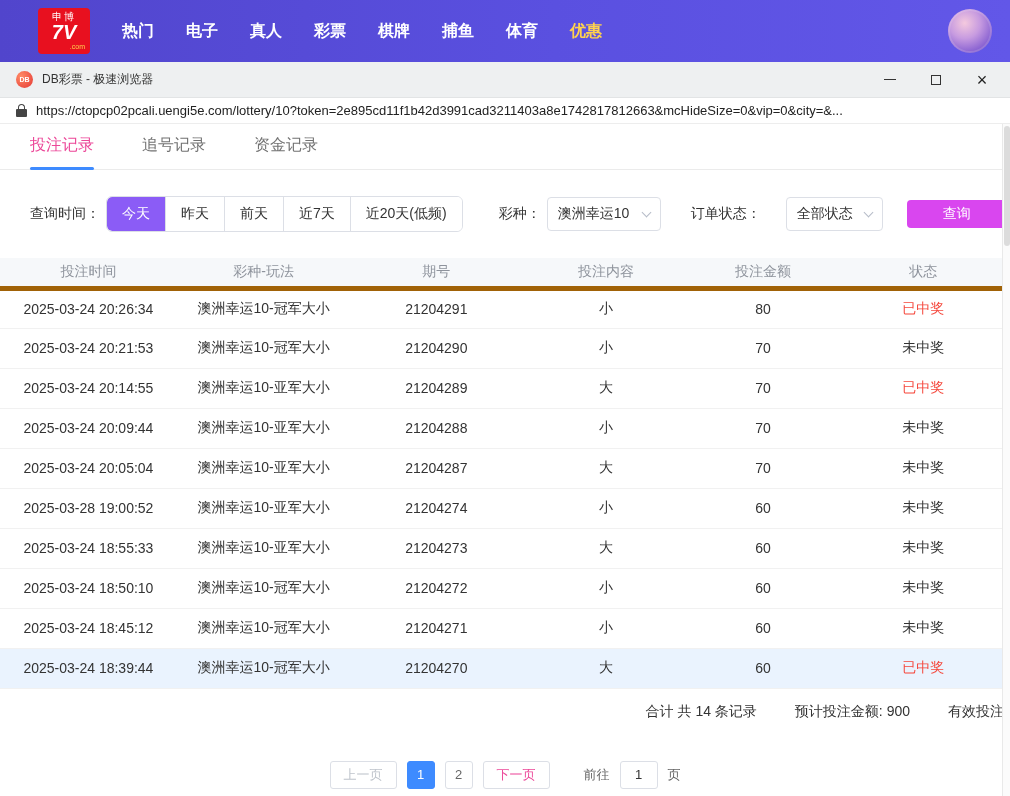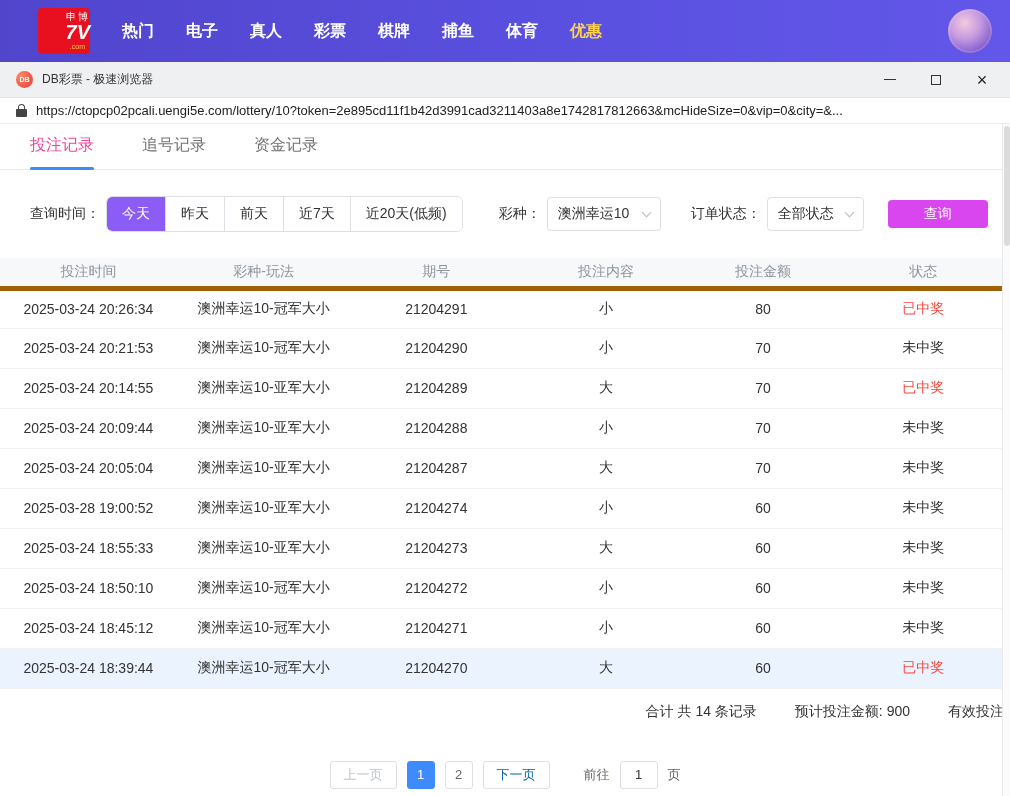--- a/index.html
+++ b/index.html
@@ -4,21 +4,21 @@
 <style>
   * { margin:0; padding:0; box-sizing:border-box; }
   html,body { background:#ffffff; }
   body { font-family:"Liberation Sans","DejaVu Sans",sans-serif; }
   .screen { position:relative; width:1010px; height:796px; overflow:hidden; background:#fff; }
 
   
   .topnav { height:62px; background:linear-gradient(90deg,#5145cc 0%,#5a50e0 55%,#6257e8 100%);
             display:flex; align-items:center; padding:0 18px 0 38px; box-shadow:0 1px 3px rgba(0,0,0,.25); }
   .logo { width:52px; height:46px; background:#e8101f; border-radius:4px; color:#fff;
-          display:flex; flex-direction:column; align-items:flex-end; justify-content:center;
+          display:flex; flex-direction:column; align-items:center; justify-content:center;
           line-height:1.05; margin-right:30px; cursor:pointer; }
   .logo-top { font-size:10px; letter-spacing:2px; }
   .logo-main { font-size:20px; font-weight:bold; font-style:italic; }
   .logo-suffix { font-size:7px; color:#ffd24d; align-self:flex-end; margin-right:5px; }
   .nav-items { display:flex; gap:28px; }
   .nav-item { color:#ffffff; font-size:16px; font-weight:bold; cursor:pointer; padding:6px 2px; }
   .nav-item.active { color:#ffd24d; }
   .avatar { margin-left:auto; width:44px; height:44px; border-radius:50%;
             background:radial-gradient(circle at 38% 32%, #f4c9de 0%, #c79be0 38%, #8a63d2 72%, #5f47b8 100%);
             cursor:pointer; box-shadow:0 0 0 2px rgba(255,255,255,.15) inset; }
@@ -64,21 +64,21 @@
   .filters { display:flex; align-items:center; padding:26px 0 0 30px; font-size:14px; color:#333; }
   .flabel { margin-right:6px; white-space:nowrap; }
   .btn-group { display:flex; border:1px solid #dcdfe6; border-radius:6px; overflow:hidden; background:#fff; }
   .bg-item { padding:0 15px; height:34px; line-height:32px; border-right:1px solid #dcdfe6;
              cursor:pointer; background:#fff; font-size:14px; color:#333; white-space:nowrap; }
   .bg-item:last-child { border-right:none; }
   .bg-item.active { background:#8b5cf6; color:#fff; border-radius:5px 0 0 5px; }
   .sp36 { width:36px; flex:none; } .sp30 { width:30px; flex:none; }
   .select { display:flex; align-items:center; justify-content:space-between; border:1px solid #dcdfe6;
             border-radius:4px; height:34px; padding:0 10px; background:#fff; cursor:pointer; white-space:nowrap; }
-  .select.lottery { min-width:114px; } .select.status { min-width:96px; }
+  .select.lottery { min-width:114px; } .select.status { min-width:96px;margin-left:19px; }
   .chev { width:7px; height:7px; border-right:1.5px solid #b6bcc8; border-bottom:1.5px solid #b6bcc8;
           transform:rotate(45deg); margin:-3px 0 0 12px; flex:none; }
   .search-btn { margin-left:24px; background:#d946ef; color:#fff; border:none; border-radius:4px;
                 height:28px; padding:0 36px; font-size:14px; cursor:pointer; }
 
   
   .bet-table { width:100%; border-collapse:collapse; margin-top:26px; font-size:14px; table-layout:fixed; }
   .bet-table col.c1{width:17.5%} .bet-table col.c2{width:17.2%} .bet-table col.c3{width:17%}
   .bet-table col.c4{width:16.6%} .bet-table col.c5{width:14.5%} .bet-table col.c6{width:17.2%}
   .bet-table th { background:#f6f8fa; color:#8e939c; font-weight:normal; height:30px; text-align:center;
@@ -90,21 +90,21 @@
 
   
   .summary { display:flex; justify-content:flex-end; align-items:center; gap:38px; height:46px;
              font-size:14px; color:#333; white-space:nowrap; }
   .summary .clip { margin-right:-22px; }
 
   
   .pagination { display:flex; align-items:center; justify-content:center; gap:10px; margin-top:26px;
                 font-size:13px; color:#666; }
   .pg-btn { border:1px solid #dcdfe6; background:#fff; border-radius:3px; height:28px; padding:0 13px;
-            font-size:13px; cursor:pointer; color:#0369a1; font-family:inherit; }
+            font-size:13px; cursor:pointer; color:#ec4899; font-family:inherit; }
   .pg-btn.disabled { color:#bfc4cc; }
   .pg-num { min-width:28px; height:28px; border:1px solid #dcdfe6; border-radius:3px; background:#fff;
             display:flex; align-items:center; justify-content:center; cursor:pointer; padding:0 6px; }
   .pg-num.active { background:#3e8bff; border-color:#3e8bff; color:#fff; }
   .goto-label { margin-left:24px; }
   .goto-input { width:38px; height:28px; border:1px solid #dcdfe6; border-radius:3px; text-align:center;
                 font-size:13px; color:#333; font-family:inherit; }
 </style>
 </head>
 <body>

